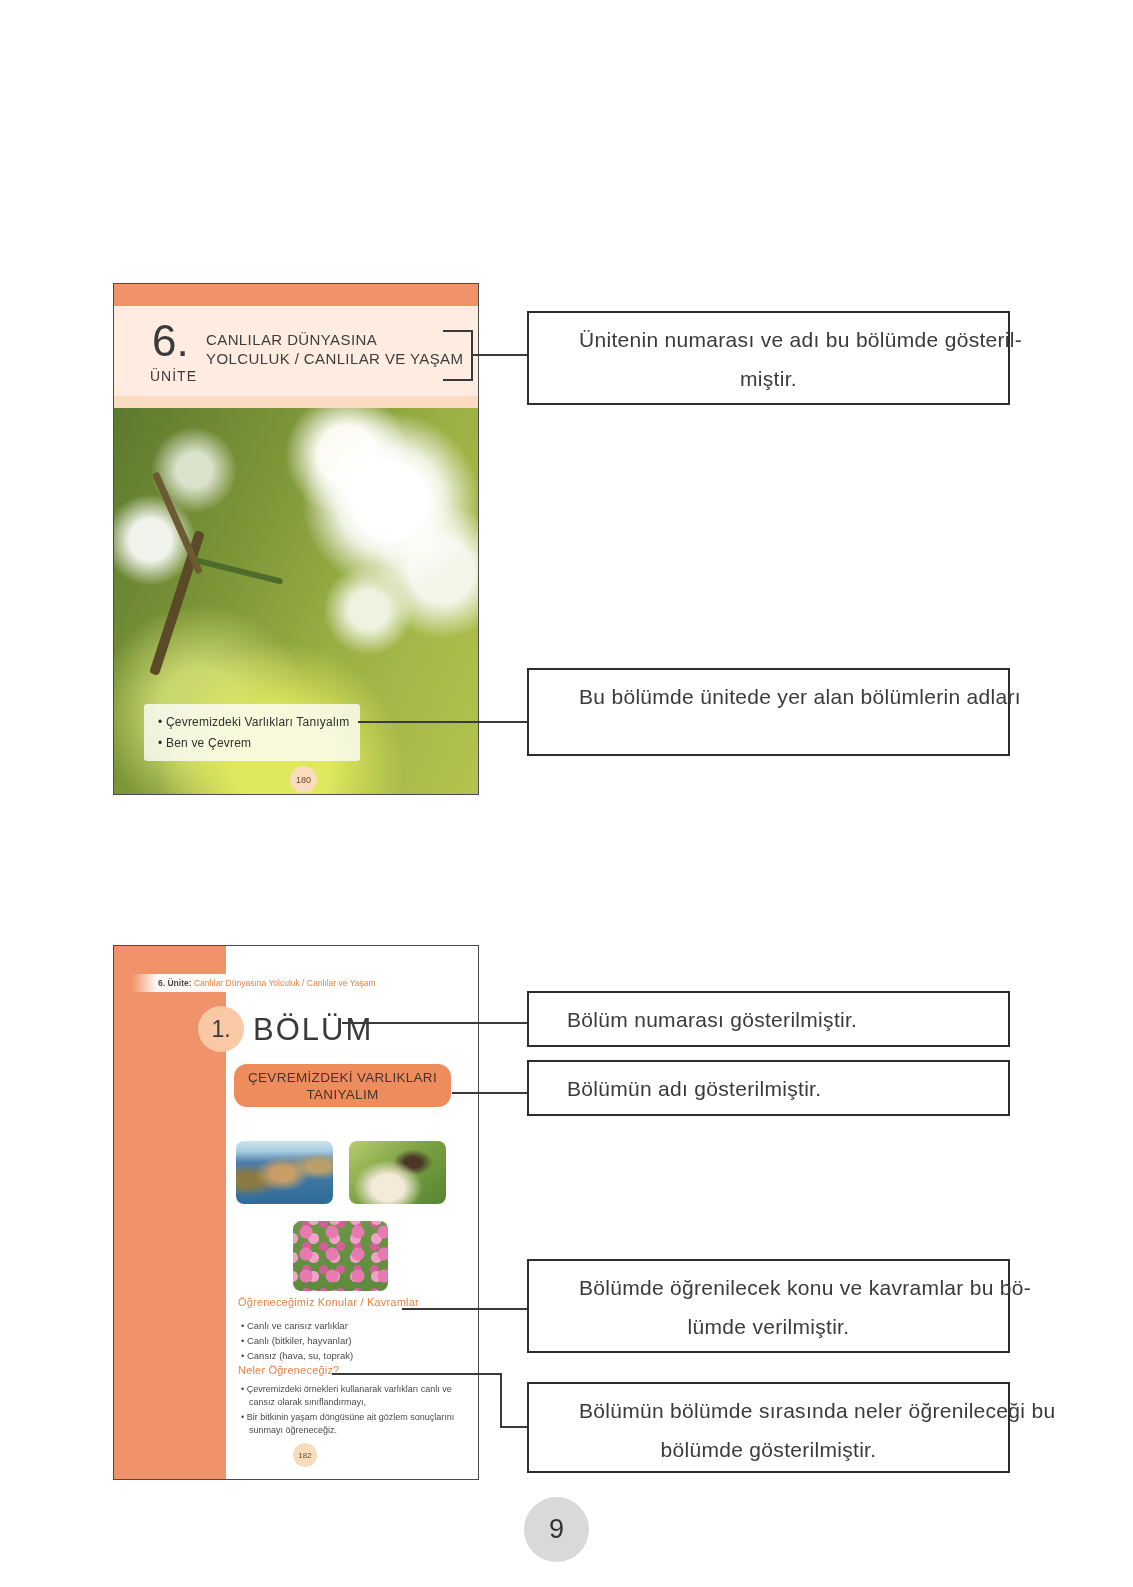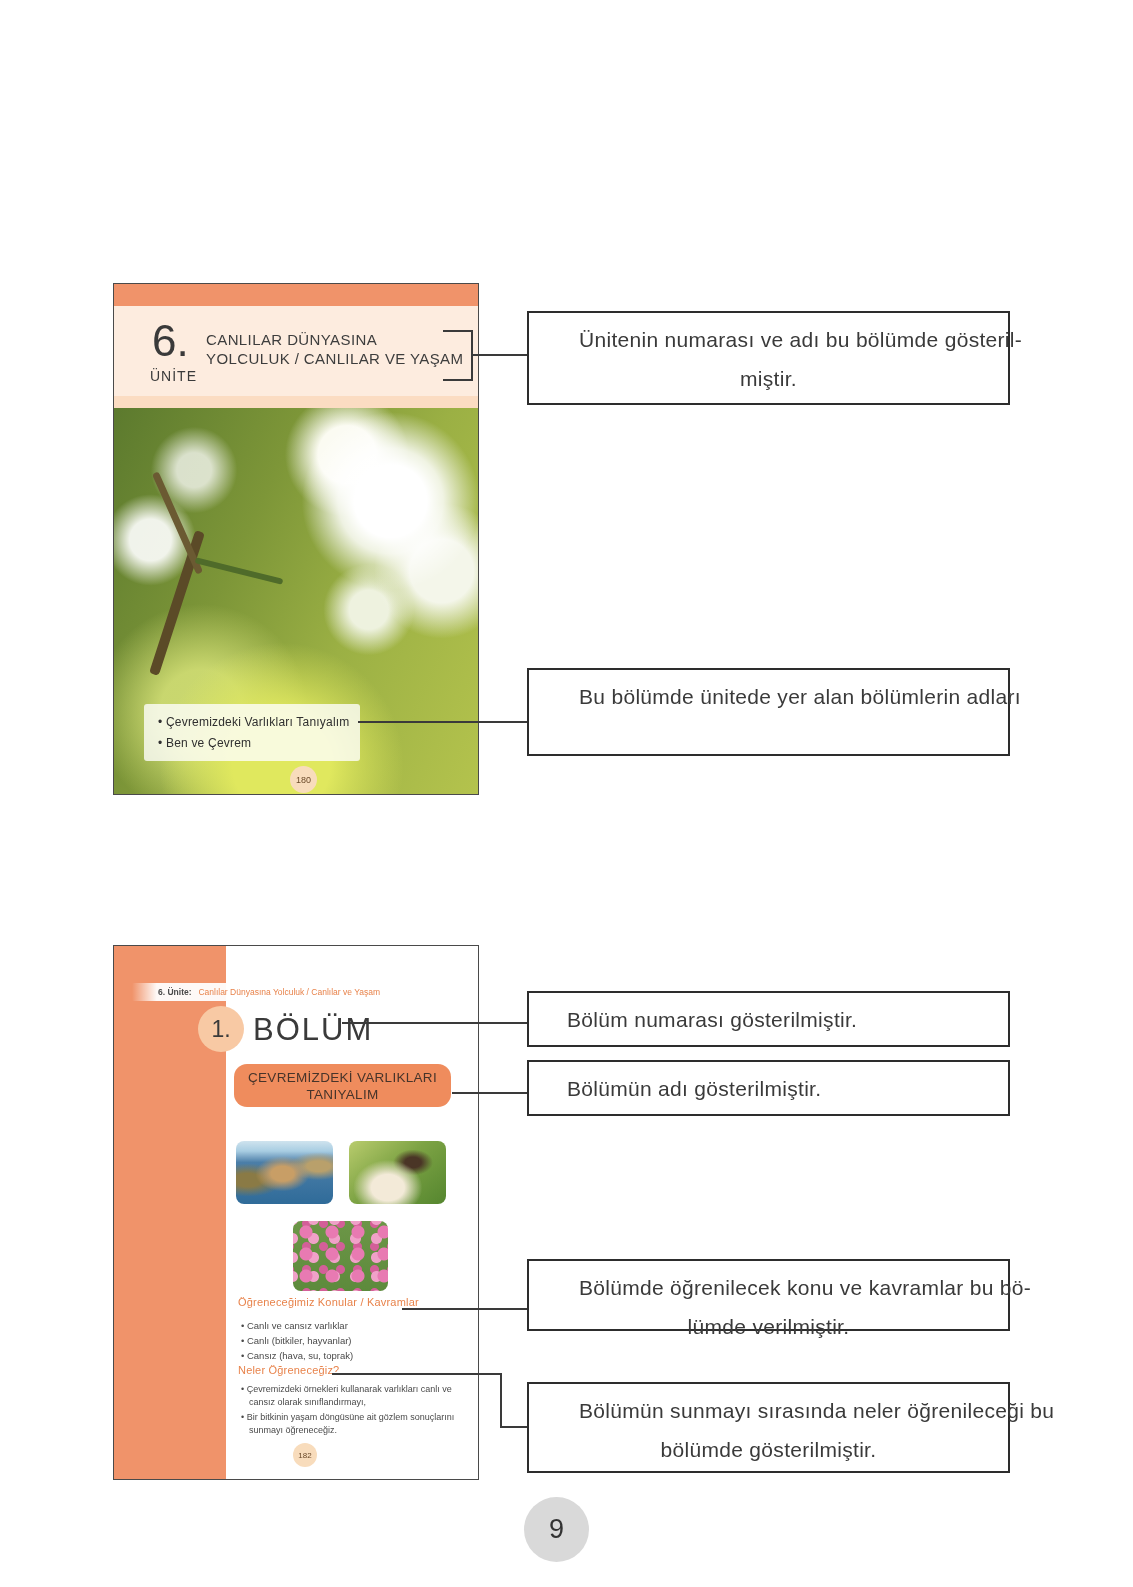--- a/index.html
+++ b/index.html
@@ -48,23 +48,23 @@
   .p1-listbox .li{font-size:12px;line-height:21px;color:#2f2f2f;font-weight:300;letter-spacing:0.2px;}
   .p1-listbox .li::before{content:"• ";}
   .badge{position:absolute;border-radius:50%;background:#f8dcbc;color:#6b4a2a;display:flex;
     align-items:center;justify-content:center;font-weight:300;}
   .p1-badge{left:176px;top:482px;width:27px;height:27px;font-size:9px;}
 
   
   .page2{position:absolute;left:113px;top:945px;width:366px;height:535px;border:1px solid #4a4a4a;
     box-sizing:border-box;background:#fff;overflow:hidden;}
   .p2-col{position:absolute;left:0;top:0;width:112px;height:100%;background:#f0936a;}
-  .p2-crumb{position:absolute;left:18px;top:37px;width:248px;height:18px;display:flex;align-items:center;
+  .p2-crumb{position:absolute;left:18px;top:28px;width:248px;height:18px;display:flex;align-items:center;
     padding-left:26px;box-sizing:border-box;border-radius:2px;
-    background:linear-gradient(90deg, rgba(255,255,255,0) 0%, rgba(255,255,255,0.95) 10%, rgba(255,255,255,0.95) 82%, rgba(255,255,255,0) 100%);justify-content:space-between;}
+    background:linear-gradient(90deg, rgba(255,255,255,0) 0%, rgba(255,255,255,0.95) 10%, rgba(255,255,255,0.95) 82%, rgba(255,255,255,0) 100%);}
   .p2-crumb .b{font-size:8.5px;font-weight:700;color:#4a4a4a;white-space:pre;}
   .p2-crumb .r{font-size:8.5px;color:#e8834b;white-space:pre;}
   .p2-circle{position:absolute;left:84px;top:60px;width:46px;height:46px;border-radius:50%;background:#f8c9a4;
     display:flex;align-items:center;justify-content:center;font-size:23px;font-weight:300;color:#3a3a3a;}
   .p2-bolum{position:absolute;left:139px;top:66px;font-size:31px;font-weight:300;letter-spacing:2px;color:#3a3a3a;}
   .p2-button{position:absolute;left:120px;top:118px;width:217px;height:43px;background:#ef8c5d;border-radius:13px;
     display:flex;flex-direction:column;align-items:center;justify-content:center;}
   .p2-button .t{font-size:13.5px;line-height:17px;color:#47342a;letter-spacing:0.3px;text-align:center;}
   .photo{position:absolute;border-radius:8px;}
   .photo-bay{left:122px;top:195px;width:97px;height:63px;
@@ -182,25 +182,25 @@
   <div class="line" style="left:500px;top:1426px;width:27px;height:2px;"></div>
 
   <div class="callout single" style="top:1060px;height:56px;">
     <div>Bölümün adı gösterilmiştir.</div>
   </div>
 
   <div class="callout single" style="top:991px;height:56px;">
     <div>Bölüm numarası gösterilmiştir.</div>
   </div>
 
-  <div class="callout" style="top:1259px;height:72px;">
+  <div class="callout" style="top:1259px;height:94px;">
     <div class="jline">Bölümde öğrenilecek konu ve kavramlar bu bö-</div>
     <div class="nline">lümde verilmiştir.</div>
   </div>
 
   <div class="callout" style="top:1382px;height:91px;">
-    <div class="jline">Bölümün sunmayı sırasında neler öğrenileceği bu</div>
+    <div class="jline">Bölümün bölümde sırasında neler öğrenileceği bu</div>
     <div class="nline">bölümde gösterilmiştir.</div>
   </div>
 
   <div class="footer-circle">9</div>
 
 </div>
 
 </body></html>

